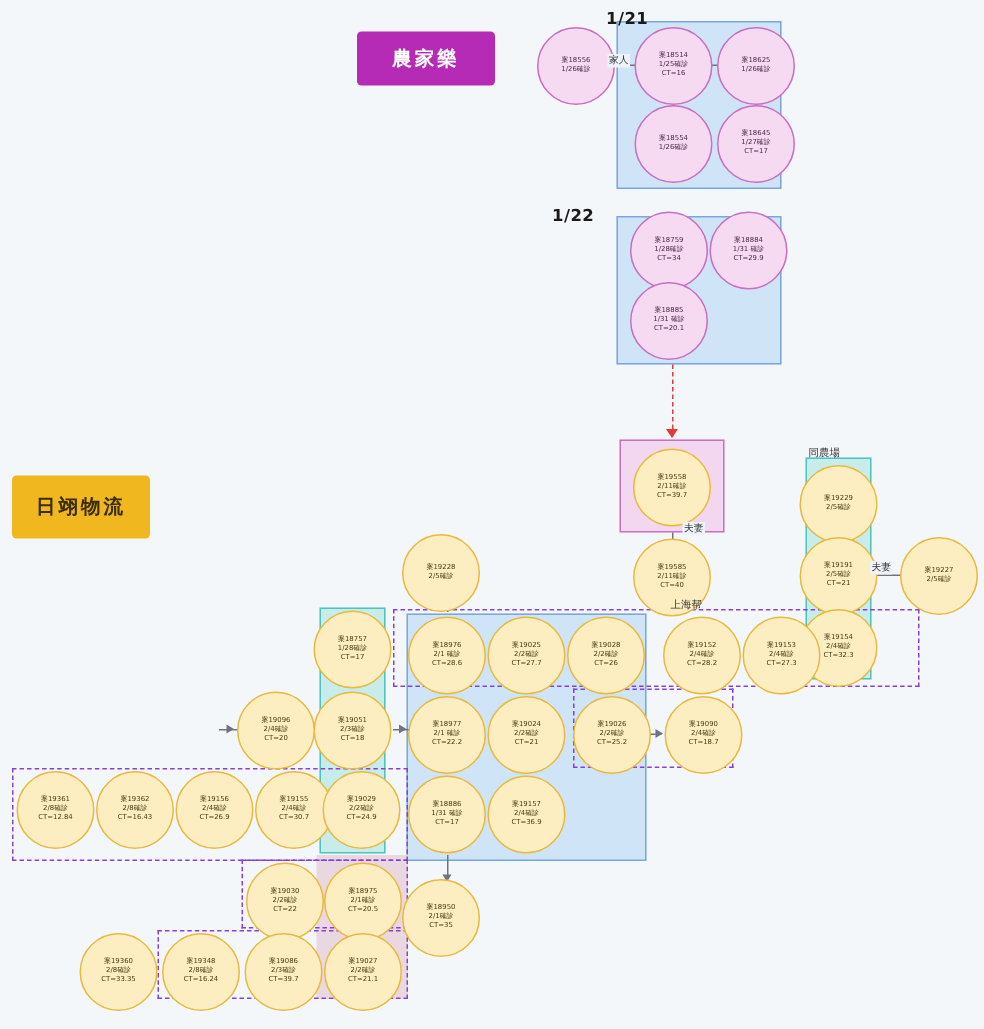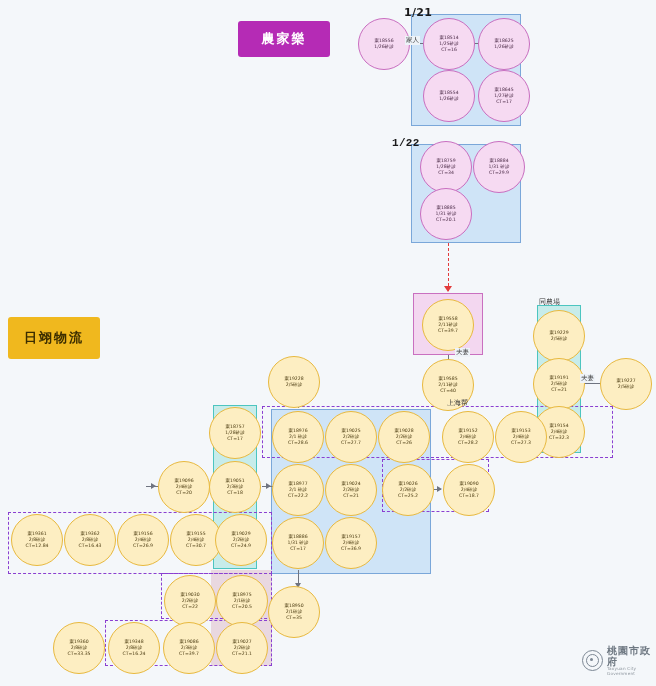--- a/index.html
+++ b/index.html
@@ -93,21 +93,21 @@
     <div class="box teal" style="left: 537px; top: 305px; width: 44px; height: 148px;"></div>
     <div class="box blue" style="left: 271px; top: 409px; width: 160px; height: 165px;"></div>
     <div class="box teal" style="left: 213px; top: 405px; width: 44px; height: 164px;"></div>
     <div class="box mauve" style="left: 211px; top: 570px; width: 61px; height: 96px;"></div>
     <div class="box dashviolet" style="left: 262px; top: 406px; width: 351px; height: 52px; z-index: 4;"></div>
     <div class="box dashviolet" style="left: 382px; top: 459px; width: 107px; height: 53px; z-index: 4;"></div>
     <div class="box dashviolet" style="left: 8px; top: 512px; width: 264px; height: 62px; z-index: 4;"></div>
     <div class="box dashviolet" style="left: 161px; top: 573px; width: 111px; height: 46px; z-index: 4;"></div>
     <div class="box dashviolet" style="left: 105px; top: 620px; width: 167px; height: 46px; z-index: 4;"></div>
     <div class="datelab" style="left: 404px; top: 6px;">1/21</div>
-    <div class="datelab" style="left: 392px; top: 137px; font-family: Liberation Mono, monospace;">1/22</div>
+    <div class="datelab" style="left: 368px; top: 137px;">1/22</div>
     <div class="grouplab" style="left: 539px; top: 297px; z-index: 6;">同農場</div>
     <div class="grouplab" style="left: 447px; top: 398px; z-index: 6;">上海帮</div>
     <div class="ln-h" style="left: 410px; top: 43px; width: 14px; z-index: 2;"></div>
     <div class="ln-h" style="left: 474px; top: 43px; width: 6px; z-index: 2;"></div>
     <div class="arrow arr-r" style="left: 479px; top: 39.5px; z-index: 3;"></div>
     <div class="ln-h" style="left: 582px; top: 383px; width: 20px; z-index: 2;"></div>
     <div class="ln-h" style="left: 146px; top: 486px; width: 14px; z-index: 2;"></div>
     <div class="arrow arr-r" style="left: 151px; top: 482.5px; z-index: 3;"></div>
     <div class="ln-h" style="left: 262px; top: 486px; width: 12px; z-index: 2;"></div>
     <div class="arrow arr-r" style="left: 266px; top: 482.5px; z-index: 3;"></div>
@@ -319,20 +319,13 @@
       <span class="ln">2/3確診</span>
       <span class="ln">CT=39.7</span>
     </div>
     <div class="node yellown" style="left: 216px; top: 622px; width: 52px; height: 52px; font-size: 4.6px; z-index: 5;">
       <span class="ln">案19027</span>
       <span class="ln">2/2確診</span>
       <span class="ln">CT=21.1</span>
     </div>
     <div class="banner amber" style="left: 8px; top: 317px; width: 92px; height: 42px; font-size: 13px; z-index: 6;">日翊物流</div>
     <div class="banner purple" style="left: 238px; top: 21px; width: 92px; height: 36px; font-size: 13px; z-index: 6;">農家樂</div>
-    <div id="logo" style="left: 582px; top: 645px; z-index: 8;">
-      <div class="seal"></div>
-      <div class="txt">
-        <div class="cn">桃園市政府</div>
-        <div class="en">Taoyuan City Government</div>
-      </div>
-    </div>
   </div>
 
 </body></html>

